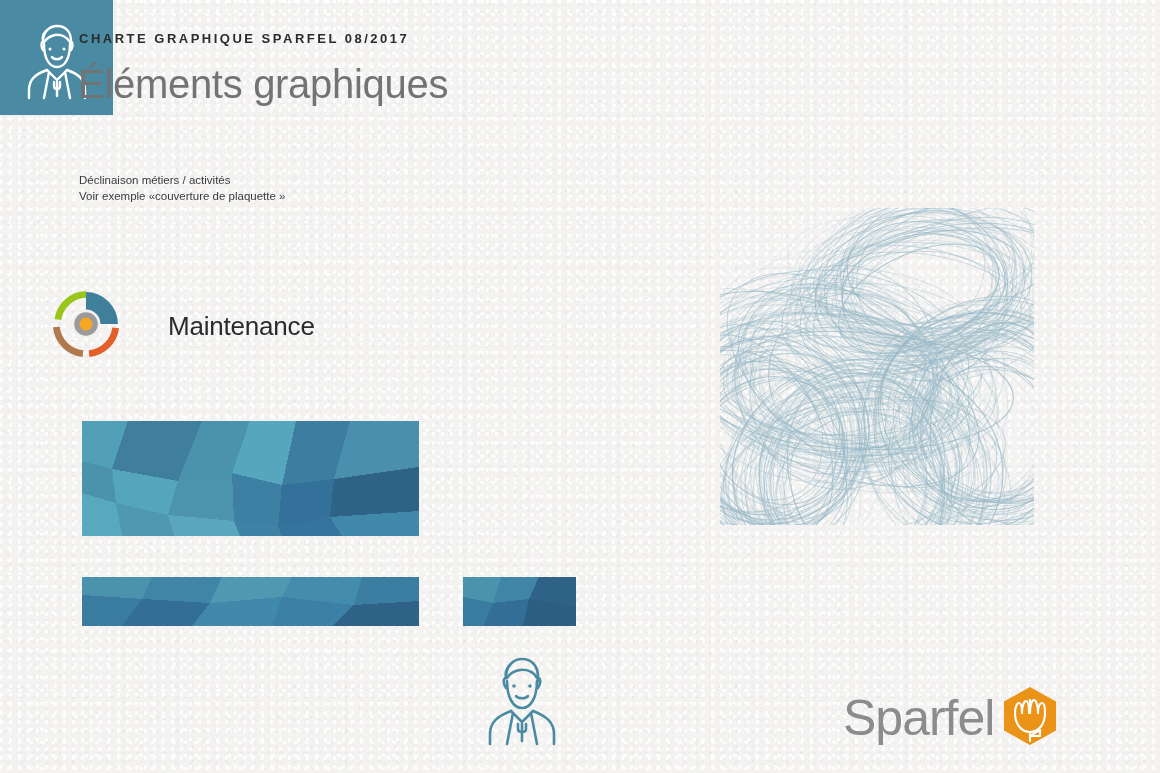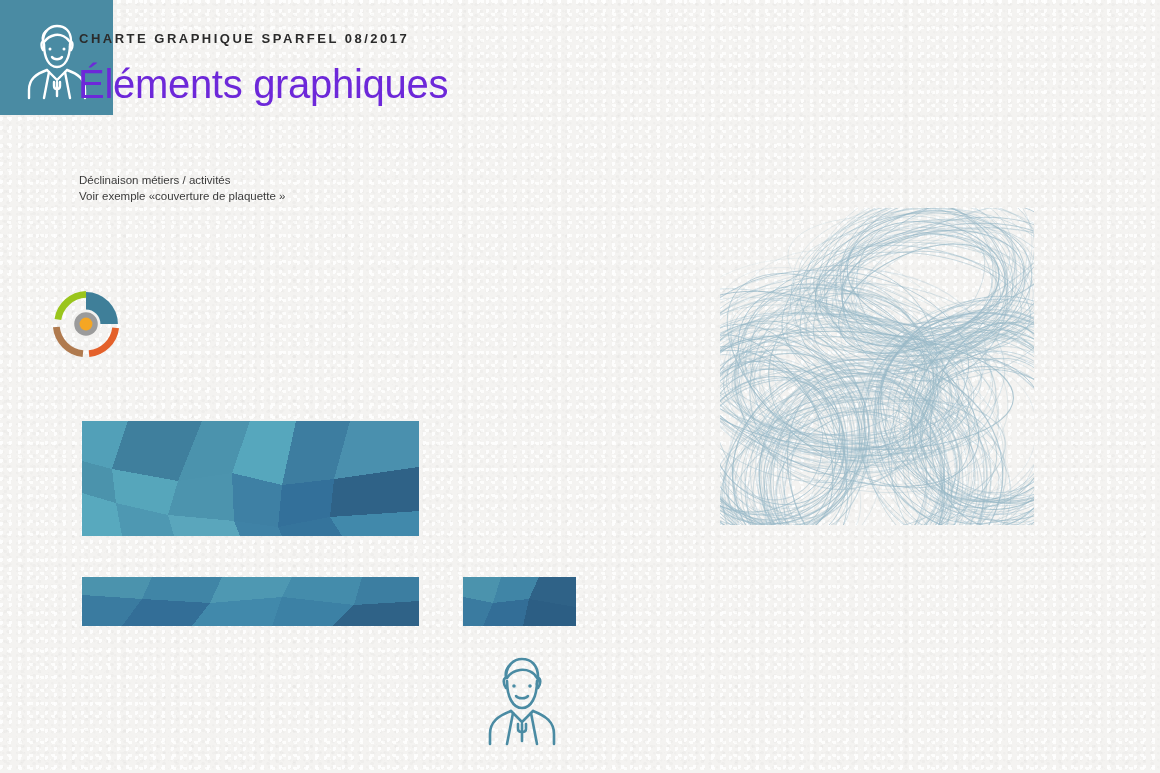--- a/index.html
+++ b/index.html
@@ -28,21 +28,21 @@
   #page { position:absolute; inset:0; }
 
   
   #eyebrow{
     position:absolute; left:79px; top:31px;
     font-size:13px; font-weight:bold; letter-spacing:2.5px;
     color:#2b2b2b;
   }
   #page-title{
     position:absolute; left:78px; top:64px;
-    font-size:40px; font-weight:300; color:#6d28d9;
+    font-size:40px; font-weight:300; color:#737373;
     letter-spacing:-.3px; line-height:1;
   }
   #subtitle{
     position:absolute; left:79px; top:172px;
     font-size:11.5px; color:#3a3a3a; line-height:16px;
   }
 
   
   #maintenance-row{ position:absolute; left:48px; top:286px; display:flex; align-items:center; }
   #maintenance-label{
@@ -95,20 +95,21 @@
 
         <path d="M11 54 A39 39 0 0 0 46 89" fill="none" stroke="#b07a4e" stroke-width="9" stroke-linecap="butt"></path>
 
         <path d="M54 89 A39 39 0 0 0 89 55" fill="none" stroke="#e4602a" stroke-width="9" stroke-linecap="butt"></path>
 
         <circle cx="50" cy="50" r="19" fill="#f2f1ef"></circle>
         <circle cx="50" cy="50" r="15.5" fill="#9b9b9b"></circle>
         <circle cx="50" cy="50" r="8.5" fill="#f5a623"></circle>
       </svg>
     </span>
+    <span id="maintenance-label">Maintenance</span>
   </div>
 
   <div id="banner-large" class="poly-box">
     <svg width="337" height="115" viewBox="0 0 337 115" preserveAspectRatio="none" aria-hidden="true">
       <rect width="337" height="115" fill="#4a8ba8"></rect>
       <g shape-rendering="crispEdges">
         <polygon points="0,0 46,0 30,48 0,40" fill="#52a0b8"></polygon>
         <polygon points="46,0 120,0 96,60 30,48" fill="#3f7f9d"></polygon>
         <polygon points="120,0 168,0 150,52 96,60" fill="#4b93ad"></polygon>
         <polygon points="168,0 214,0 200,64 150,52" fill="#56a7bd"></polygon>
@@ -465,14 +466,33 @@
           <ellipse cx="44.9" cy="243.1" rx="97.9" ry="84.5" transform="rotate(-18.8 44.9 243.1)" stroke-width="0.45" opacity="0.33"></ellipse>
           <ellipse cx="60.6" cy="231.0" rx="89.3" ry="89.8" transform="rotate(-14.1 60.6 231.0)" stroke-width="0.58" opacity="0.56"></ellipse>
           <ellipse cx="57.1" cy="228.9" rx="62.9" ry="71.7" transform="rotate(-43.3 57.1 228.9)" stroke-width="0.93" opacity="0.67"></ellipse>
           <ellipse cx="54.2" cy="230.5" rx="63.5" ry="75.2" transform="rotate(-44.1 54.2 230.5)" stroke-width="1.08" opacity="0.37"></ellipse>
           <ellipse cx="57.5" cy="231.8" rx="54.9" ry="118.6" transform="rotate(-36.5 57.5 231.8)" stroke-width="0.71" opacity="0.27"></ellipse>
           <ellipse cx="51.7" cy="232.0" rx="83.4" ry="117.5" transform="rotate(-8.8 51.7 232.0)" stroke-width="1.06" opacity="0.38"></ellipse>
         </g>
     </svg>
   </div>
 
+  <div id="sparfel-logo">
+    <span id="sparfel-wordmark">Sparfel</span>
+    <span id="sparfel-mark">
+      <svg width="56" height="60" viewBox="0 0 56 60" aria-hidden="true">
+        <polygon points="28,1 54,15.5 54,44.5 28,59 2,44.5 2,15.5" fill="#eb9316"></polygon>
+        <g fill="none" stroke="#ffffff" stroke-width="2.1" stroke-linecap="round" stroke-linejoin="round">
+          <path d="M13 27 C13 39 20 46 28 46 C36 46 43 39 43 27"></path>
+          <path d="M13 27 C13 21 15 17 17 17 C19 17 20 21 20 27"></path>
+          <path d="M20 27 C20 20 22 15 24 15 C26 15 27 20 27 27"></path>
+          <path d="M28 27 C28 19 30 14 32 14 C34 14 36 19 36 27"></path>
+          <path d="M36 27 C36 20 38 17 40 17 C42 17 43 21 43 27"></path>
+          <path d="M28 27 L28 14"></path>
+          <path d="M28 46 L28 55"></path>
+          <path d="M28 50 L38 44"></path>
+          <path d="M38 44 L38 50 L28 50"></path>
+        </g>
+      </svg>
+    </span>
+  </div>
 
 </div>
 
 </body></html>

